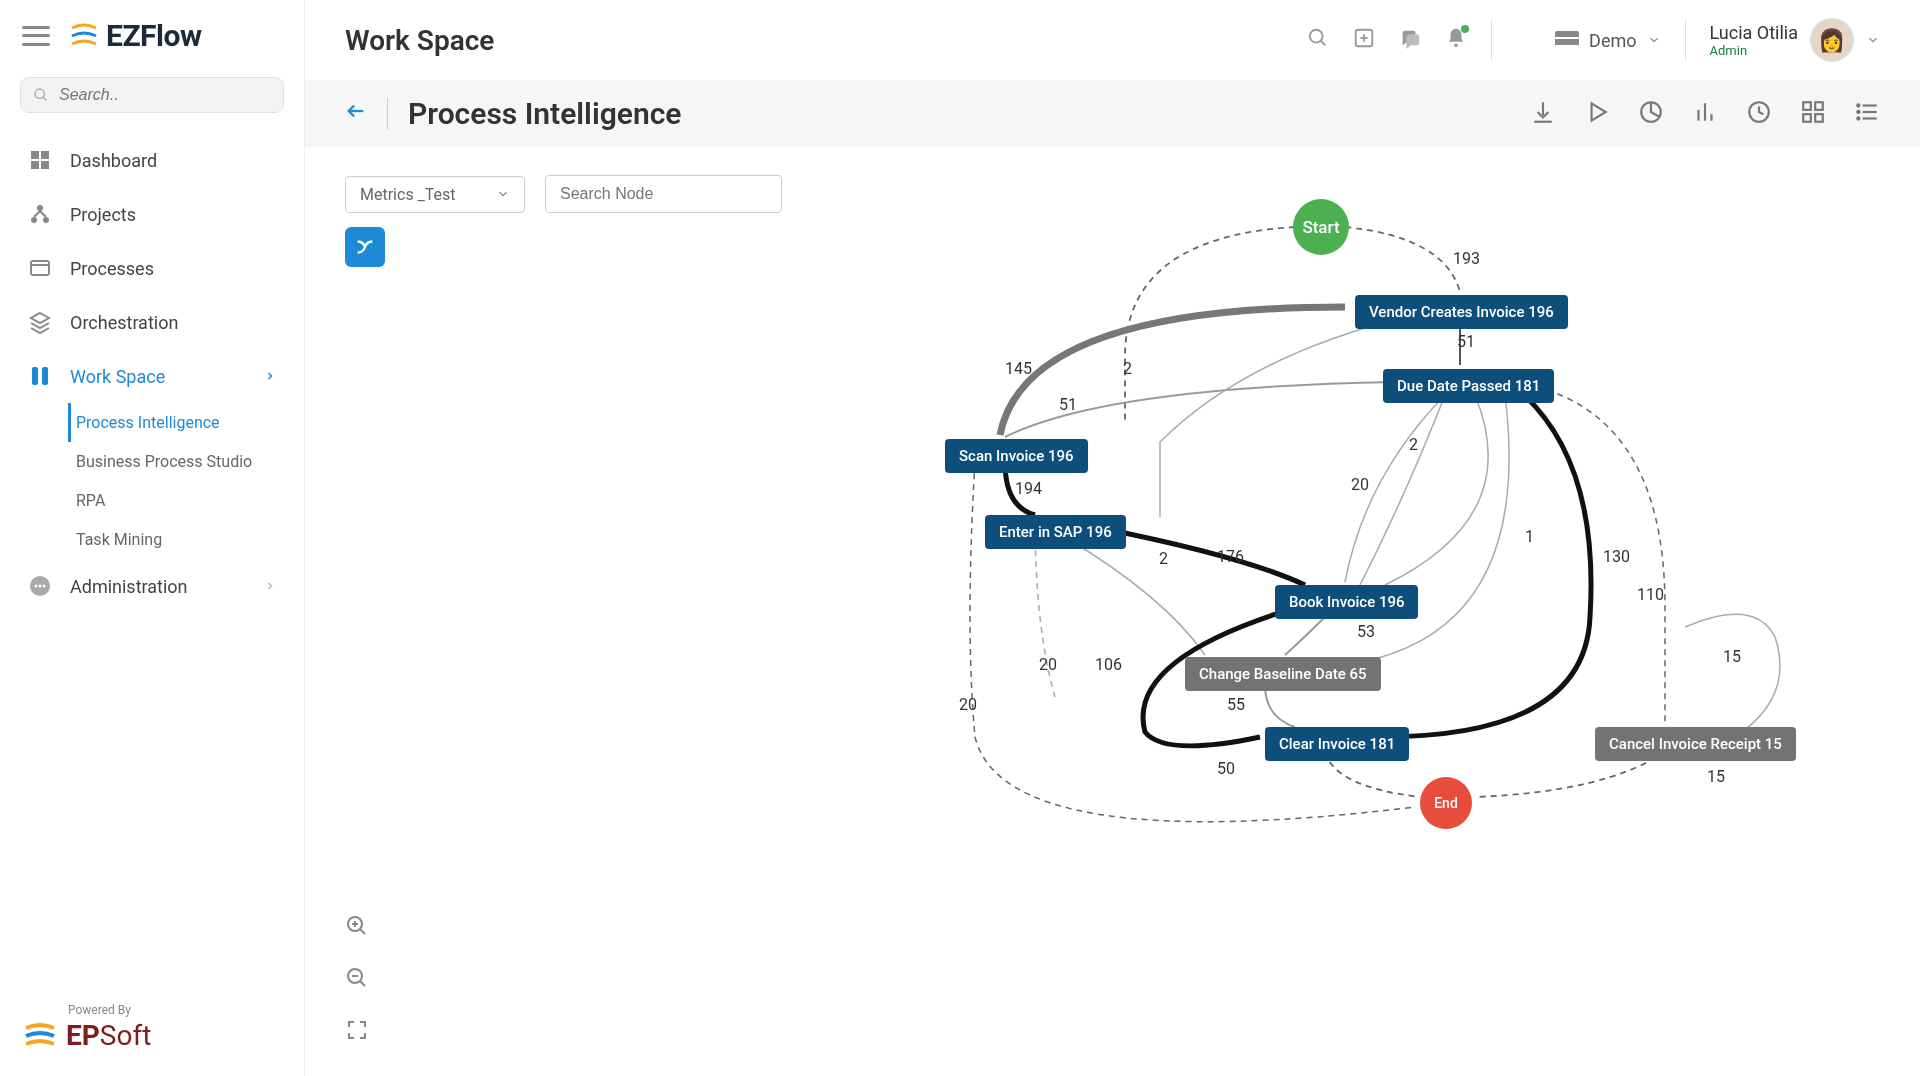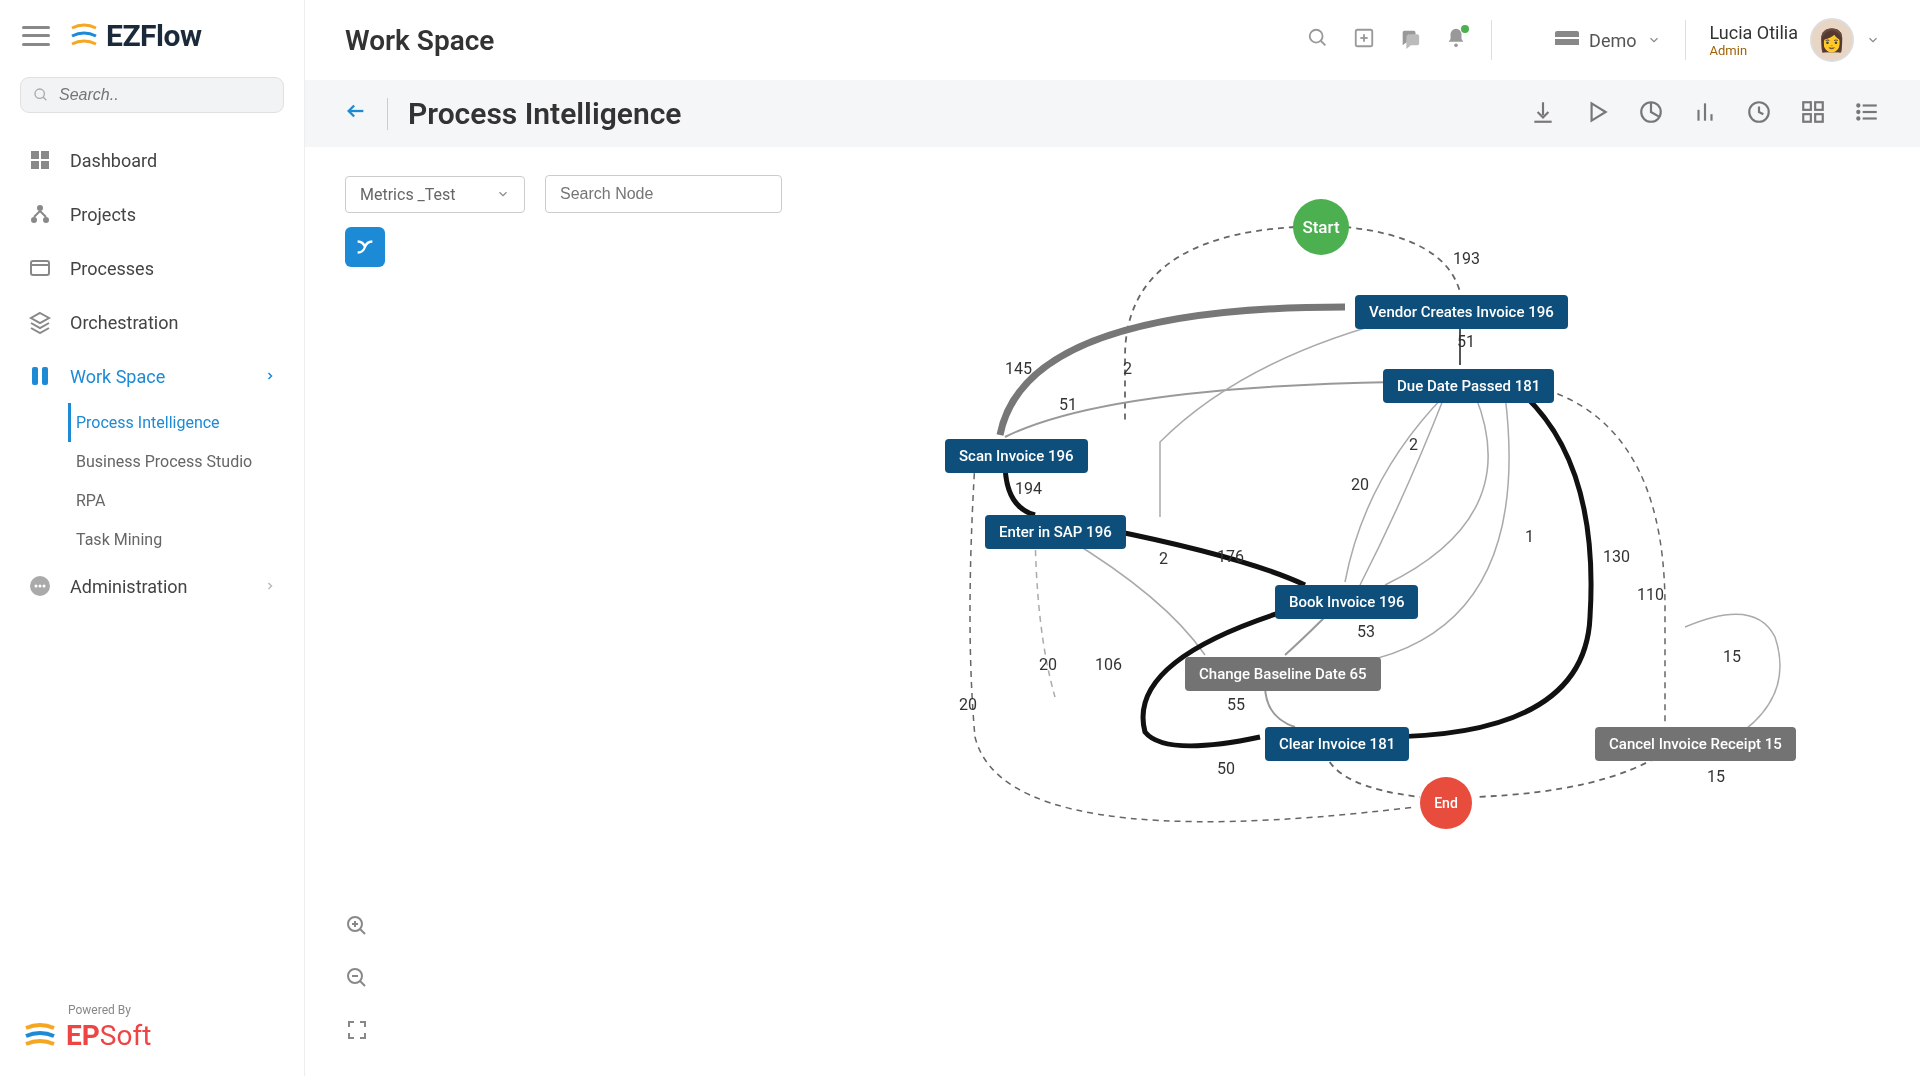--- a/index.html
+++ b/index.html
@@ -22,38 +22,38 @@
 .nav-item.active { color:#1d8ad6; }
 .nav-item .chev { margin-left:auto; color:#1d8ad6; }
 .nav-sub { padding-left:48px; }
 .nav-sub-item { padding:10px 28px; font-size:16px; color:#666; cursor:pointer; position:relative; }
 .nav-sub-item.active { color:#1d8ad6; }
 .nav-sub-item.active::before { content:""; position:absolute; left:20px; top:0; bottom:0; width:3px; background:#1d8ad6; }
 .nav-icon { width:24px; height:24px; flex-shrink:0; }
 .sidebar-footer { padding:18px 22px 24px; }
 .powered { font-size:12px; color:#888; margin-bottom:2px; margin-left:46px; }
 .eps-logo { display:flex; align-items:center; gap:8px; }
-.eps-text { font-size:28px; font-weight:700; color:#ef4444; }
+.eps-text { font-size:28px; font-weight:700; color:#7f1d1d; }
 .eps-text .light { font-weight:400; }
 
 
 .main { flex:1; display:flex; flex-direction:column; background:#fff; }
 .topbar { display:flex; align-items:center; padding:18px 40px; gap:20px; }
 .page-title-top { font-size:28px; font-weight:600; color:#333; }
 .topbar-right { margin-left:auto; display:flex; align-items:center; gap:24px; }
 .top-icon { color:#999; cursor:pointer; position:relative; }
 .bell-dot { position:absolute; top:-2px; right:-2px; width:8px; height:8px; background:#4caf50; border-radius:50%; }
 .divider-v { width:1px; height:40px; background:#ddd; }
 .tenant { display:flex; align-items:center; gap:10px; cursor:pointer; font-size:18px; color:#555;padding-left:39px; }
 .tenant-icon { width:24px; height:18px; background:linear-gradient(#888 33%,transparent 33% 45%,#888 45% 78%,transparent 78%); border-radius:2px; position:relative; }
 .tenant-icon::after{content:"";position:absolute;right:-3px;top:-3px;width:10px;height:10px;border-radius:50%;}
 .user { display:flex; align-items:center; gap:12px; cursor:pointer; }
 .user-info { text-align:left; }
 .user-name { font-size:18px; color:#333; }
-.user-role { font-size:13px; color:#a16207; }
+.user-role { font-size:13px; color:#15803d; }
 .avatar { width:44px; height:44px; border-radius:50%; background:#e8d5c4; border:2px solid #ddd; display:flex; align-items:center; justify-content:center; font-size:22px; }
 
 
 .subheader { display:flex; align-items:center; background:#f5f6f7; padding:16px 40px; gap:20px; }
 .back-btn { color:#1d8ad6; cursor:pointer; font-size:22px; }
 .sh-divider { width:1px; height:32px; background:#ccc; }
 .sh-title { font-size:30px; font-weight:600; color:#333; }
 .sh-actions { margin-left:auto; display:flex; gap:28px; }
 .sh-action { color:#777; cursor:pointer; }
 

